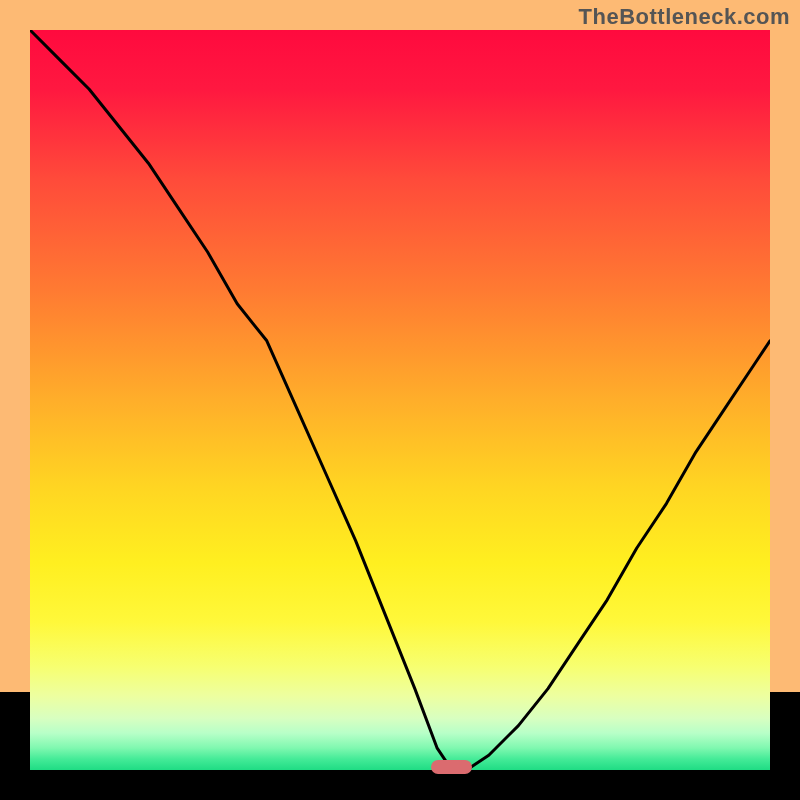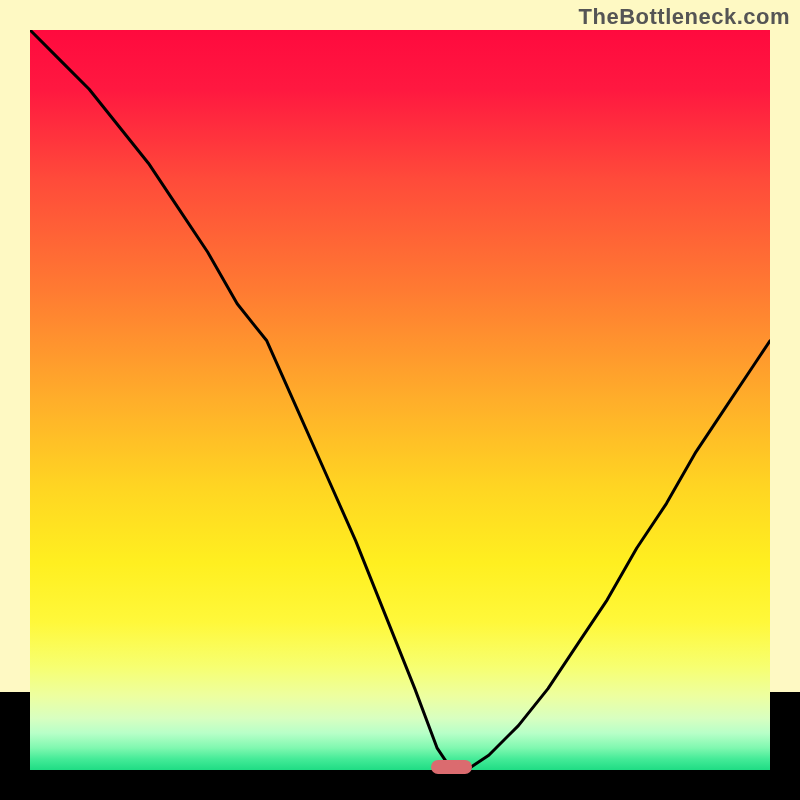--- a/index.html
+++ b/index.html
@@ -8,21 +8,21 @@
     width: 800px;
     height: 800px;
     background: #000;
     overflow: hidden;
     font-family: Arial, Helvetica, sans-serif;
   }
   .frame {
     position: relative;
     width: 800px;
     height: 692px;
-    background: #fef9c3;
+    background: #fdba74;
   }
   .watermark {
     position: absolute;
     top: 4px;
     right: 10px;
     color: #555;
     font-size: 22px;
     font-weight: 600;
     letter-spacing: 0.5px;
     z-index: 10;

